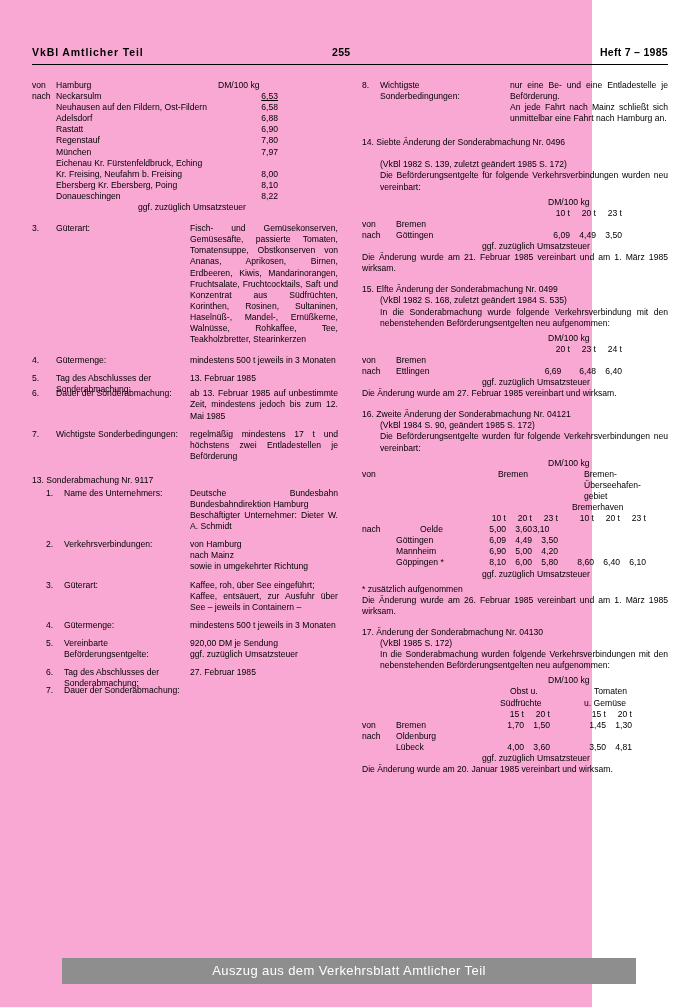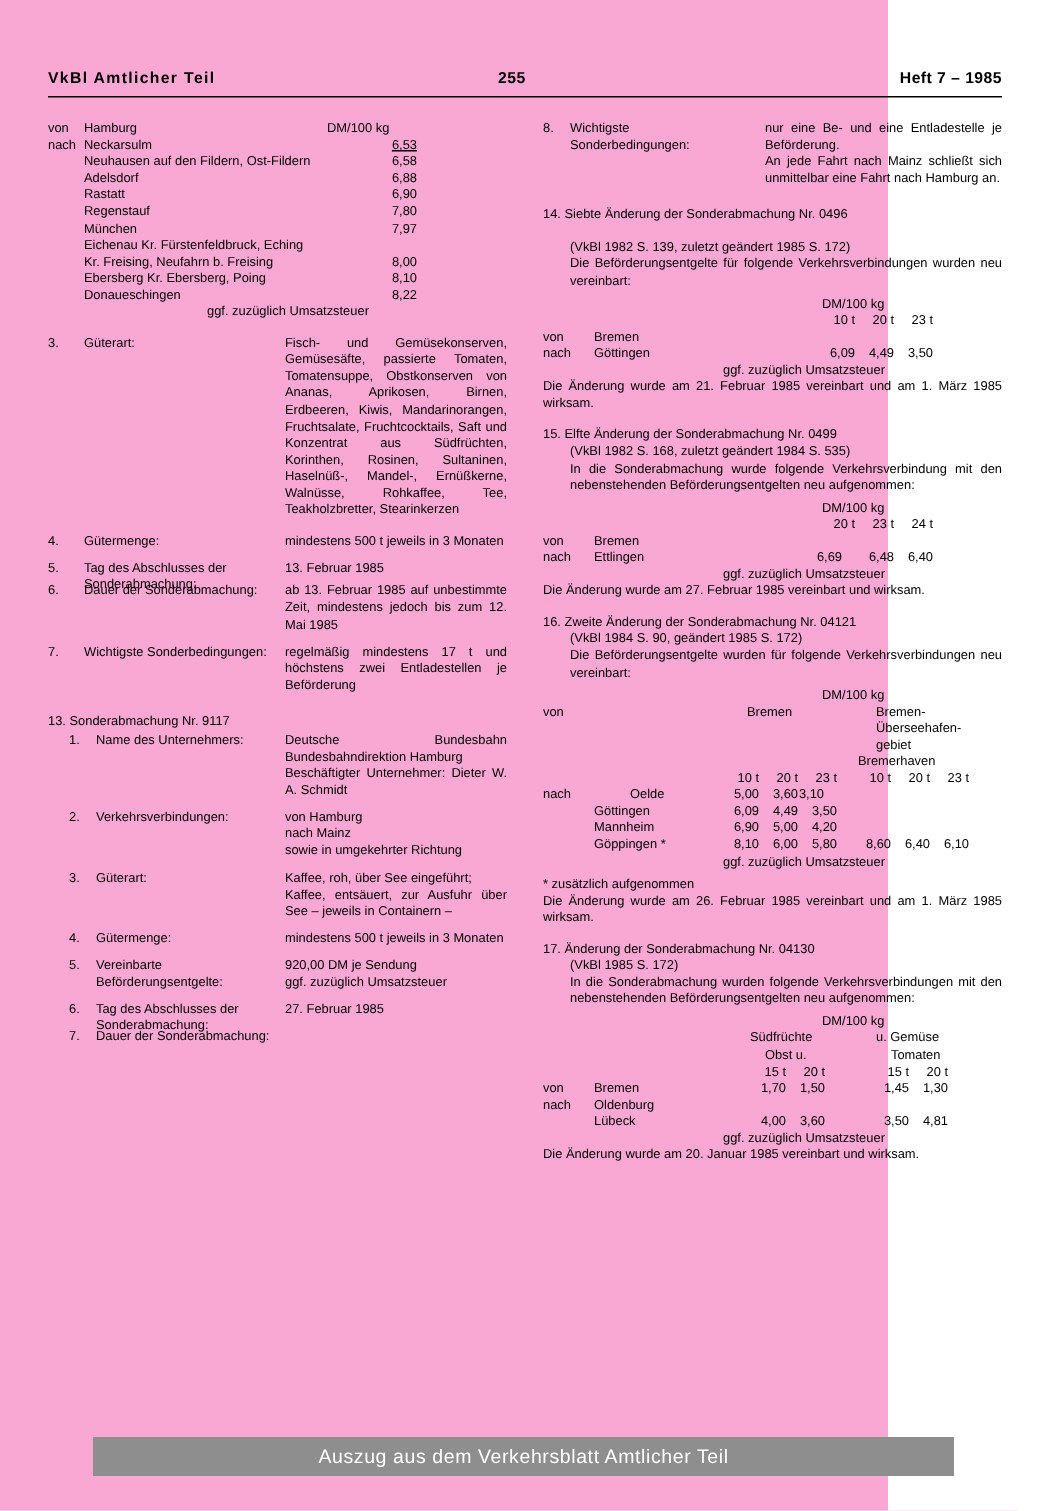--- a/index.html
+++ b/index.html
@@ -432,26 +432,26 @@
       <div class="ln">
           <span class="lbl" style="left:18px;">(VkBl 1985 S. 172)</span>
         </div>
       <div style="padding-left:18px;" class="just">In die Sonderabmachung wurden folgende Verkehrsverbindungen mit den nebenstehenden Beförderungsentgelten neu aufgenommen:</div>
       <div class="spacer4"></div>
       <div class="tbl">
         <div class="trow">
           <span class="c" style="left:186px;">DM/100 kg</span>
         </div>
         <div class="trow">
+          <span class="c" style="left:148px;">Obst u.</span>
+          <span class="c" style="left:232px;">Tomaten</span>
+        </div>
+        <div class="trow">
           <span class="c" style="left:138px;">Südfrüchte</span>
           <span class="c" style="left:222px;">u. Gemüse</span>
-        </div>
-        <div class="trow">
-          <span class="c" style="left:148px;">Obst u.</span>
-          <span class="c" style="left:232px;">Tomaten</span>
         </div>
         <div class="trow">
           <span class="c" style="left:140px;width:22px;text-align:right;">15 t</span>
           <span class="c" style="left:166px;width:22px;text-align:right;">20 t</span>
           <span class="c" style="left:222px;width:22px;text-align:right;">15 t</span>
           <span class="c" style="left:248px;width:22px;text-align:right;">20 t</span>
         </div>
         <div class="trow">
           <span class="c" style="left:0px;">von</span>
           <span class="c" style="left:34px;">Bremen</span>

